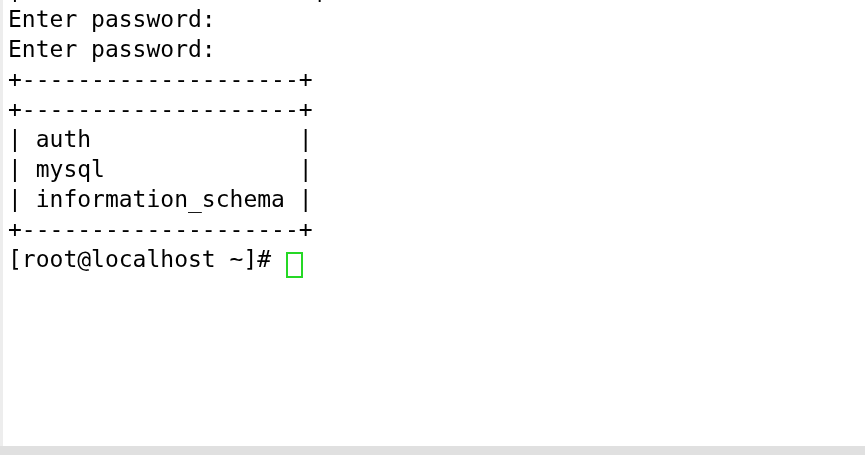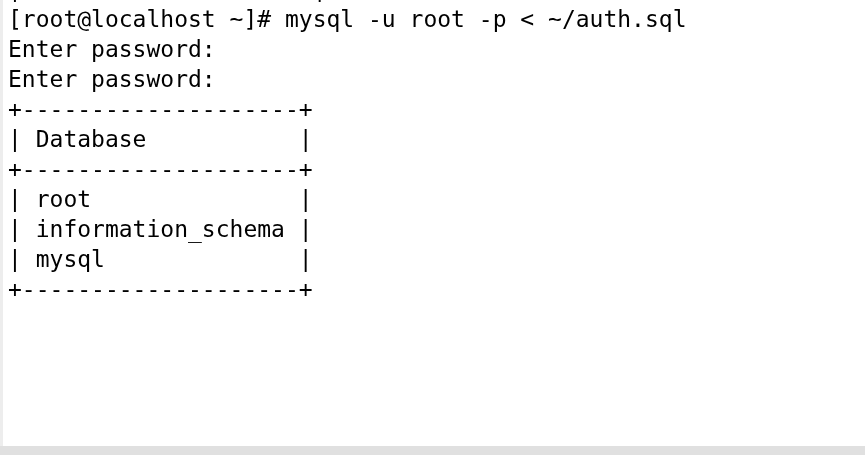--- a/index.html
+++ b/index.html
@@ -55,25 +55,24 @@
     background: #e0e0e0;
   }
 </style>
 </head>
 <body>
 
 <div class="left-edge" style="background: rgb(237, 237, 237);"></div>
 
 <div class="terminal">
   <div class="line">|                     |</div>
-  <div class="line">[root@localhost ~]# mysql -u root -p &lt; ~/auth.sql</div>
   <div class="line">Enter password: </div>
   <div class="line">Enter password: </div>
   <div class="line">+--------------------+</div>
-  <div class="line">| Database           |</div>
   <div class="line">+--------------------+</div>
-  <div class="line">| root               |</div>
+  <div class="line">| auth               |</div>
+  <div class="line">| mysql              |</div>
   <div class="line">| information_schema |</div>
-  <div class="line">| mysql              |</div>
   <div class="line">+--------------------+</div>
+  <div class="line"><span>[root@localhost ~]# </span><span class="cursor" style="border-color: rgb(37, 216, 37);"></span></div>
 </div>
 
 <div class="bottom-bar" style="background: rgb(224, 224, 224);"></div>
 
 </body></html>

